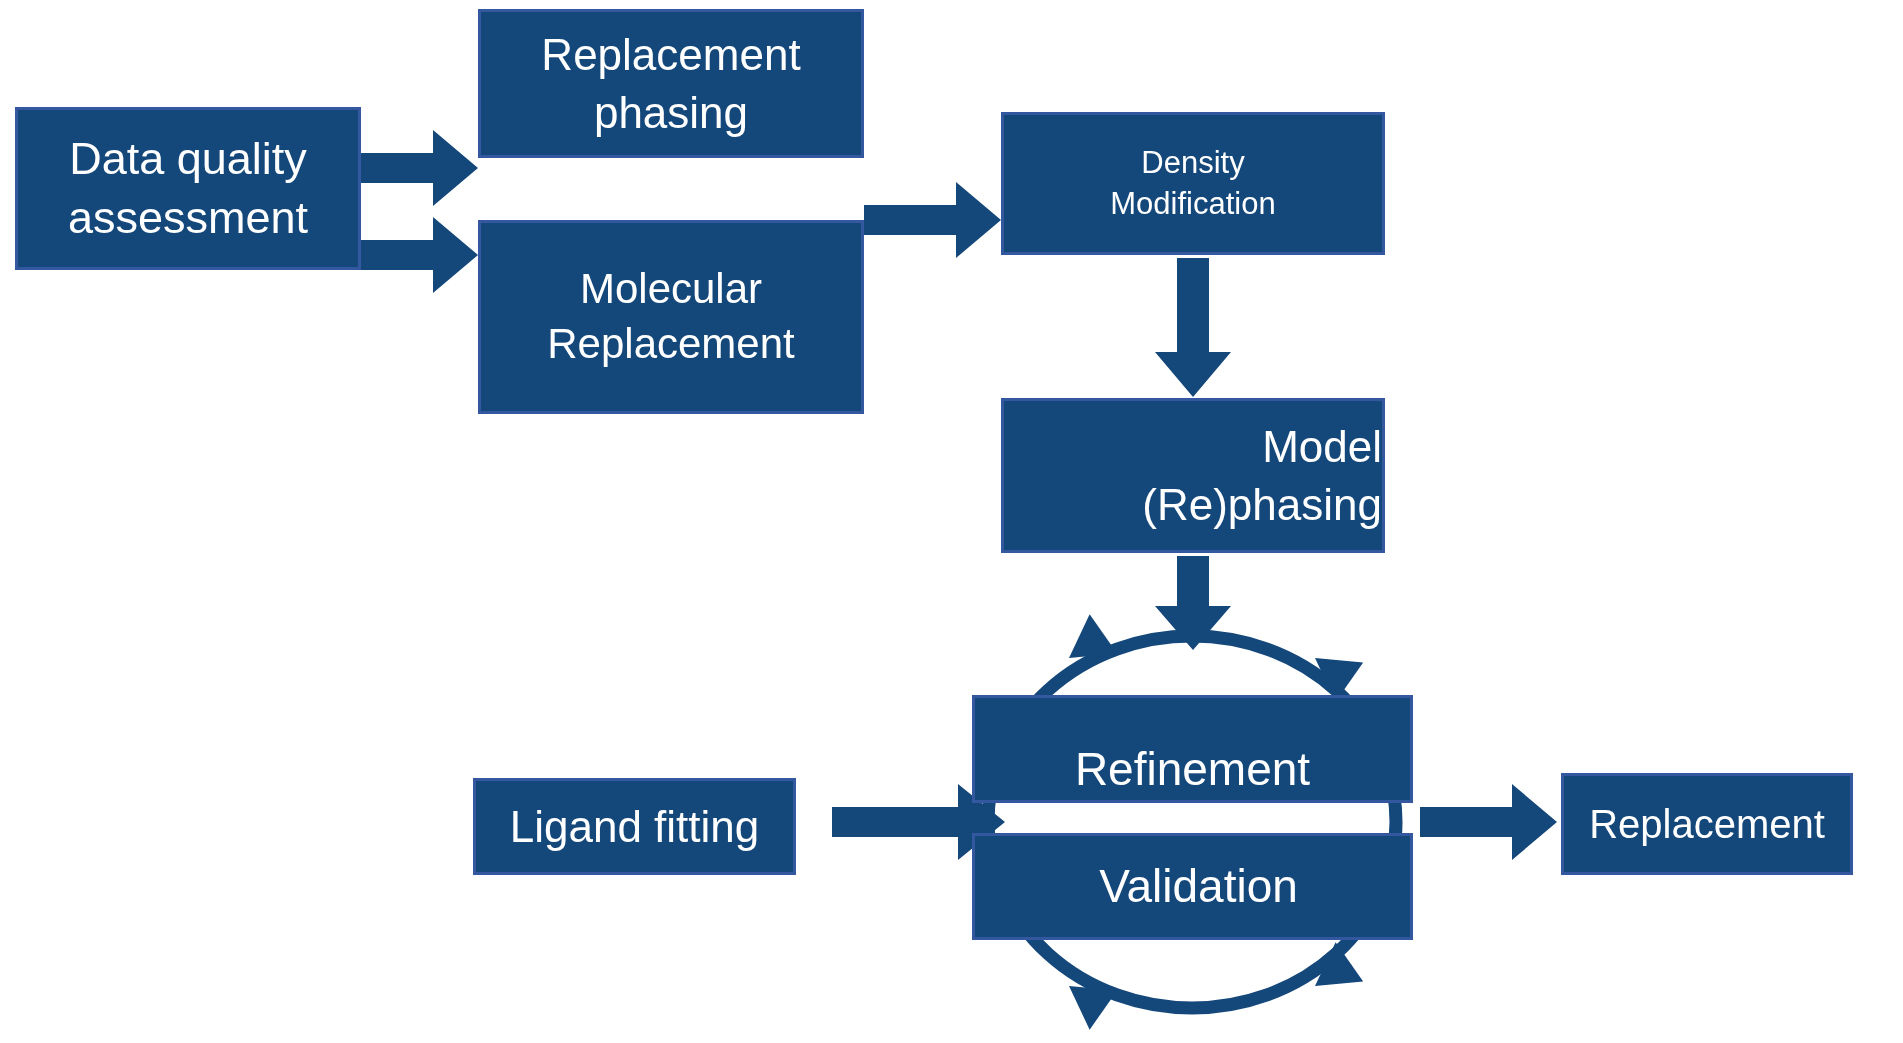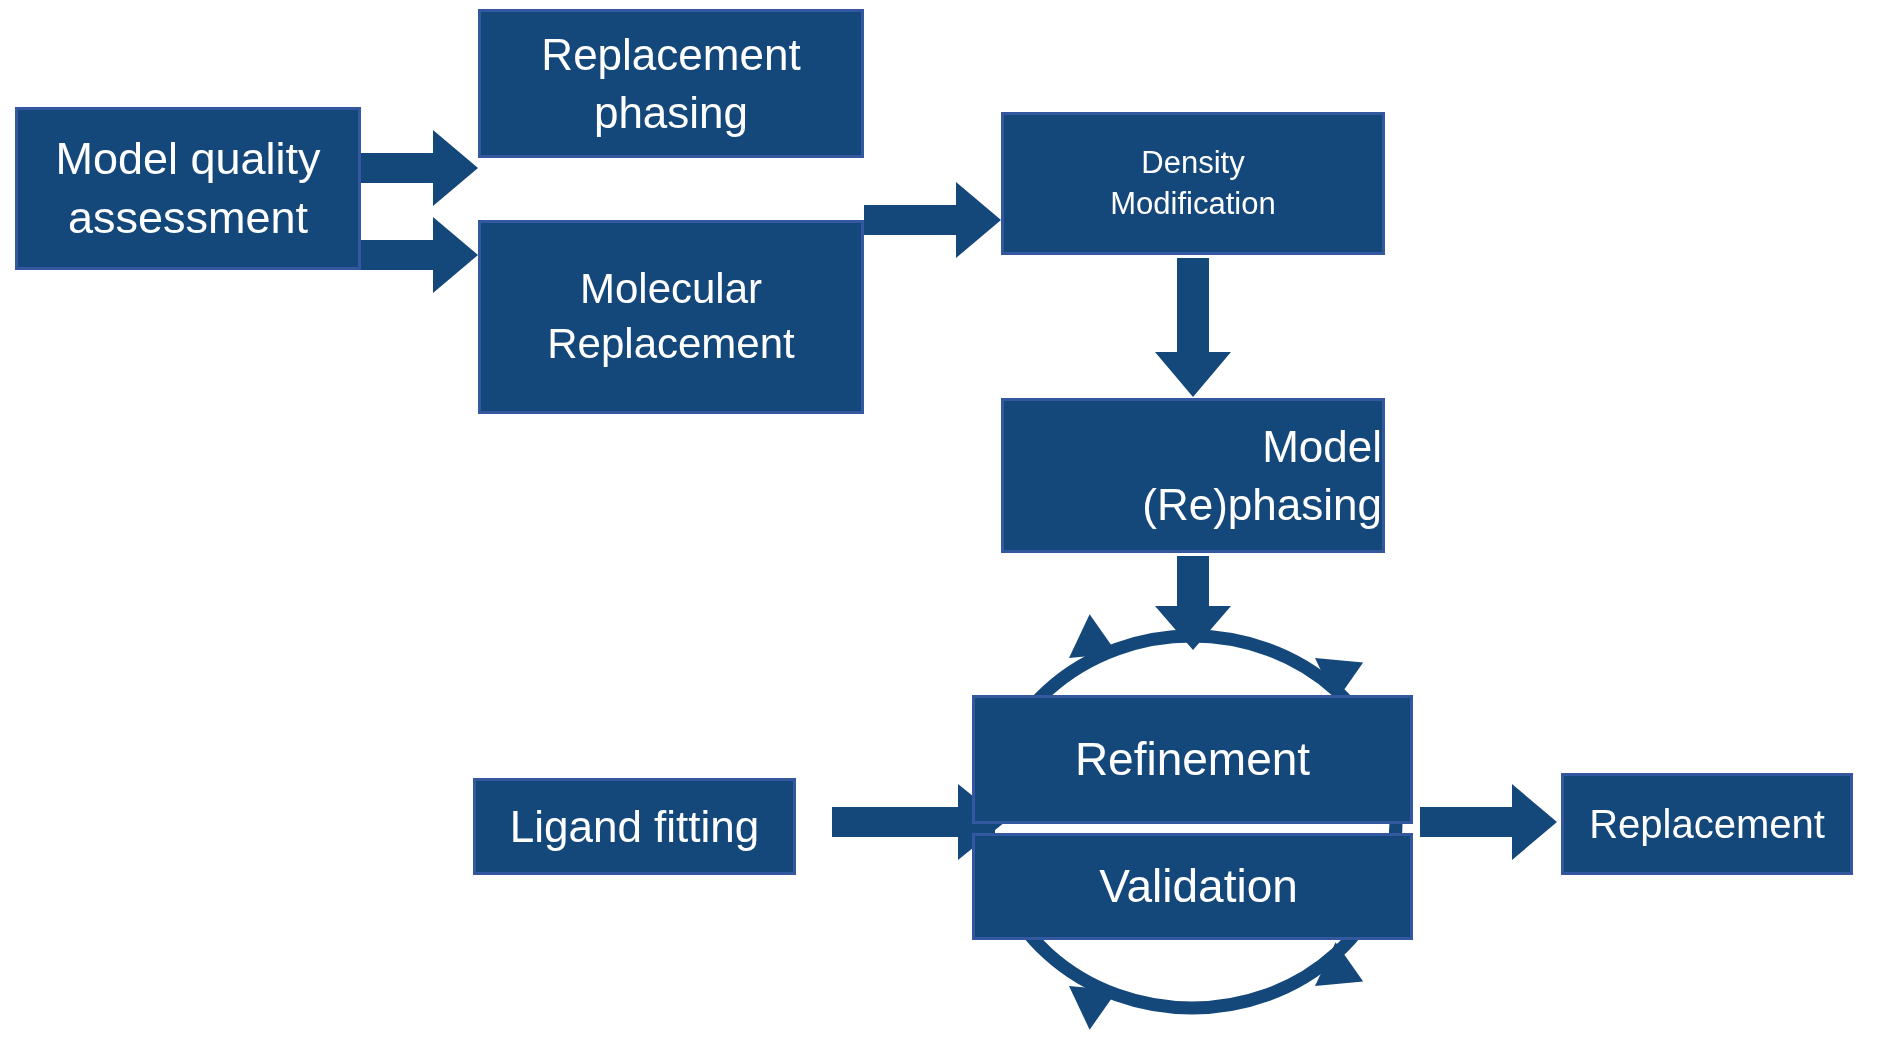--- a/index.html
+++ b/index.html
@@ -32,21 +32,21 @@
     text-align:center;
     z-index:2;
     line-height:1.30;
   }
   .node span{display:block;white-space:nowrap;}
   .n-dqa  {left:15px;  top:107px; width:346px; height:163px; font-size:45px;}
   .n-exp  {left:478px; top:9px;   width:386px; height:149px; font-size:44px;}
   .n-mr   {left:478px; top:220px; width:386px; height:194px; font-size:42px;}
   .n-dm   {left:1001px;top:112px; width:384px; height:143px; font-size:31px;}
   .n-model{left:1001px;top:398px; width:384px; height:155px; font-size:44px;align-items:flex-end;}
-  .n-ref  {left:972px; top:695px; width:441px; height:129px; font-size:46px;}
+  .n-ref  {left:972px; top:695px; width:441px; height:108px; font-size:46px;justify-content:flex-end;}
   .n-val  {left:972px; top:833px; width:441px; height:107px; font-size:46px;padding-left:12px;}
   .n-lig  {left:473px; top:778px; width:323px; height:97px;  font-size:44px;}
   .n-dep  {left:1561px;top:773px; width:292px; height:102px; font-size:40px;}
 </style>
 </head>
 <body>
 
 <div id="canvas">
 
   <svg class="layer" width="1903" height="1043" viewBox="0 0 1903 1043">
@@ -67,21 +67,21 @@
     <polygon points="1177,258 1209,258 1209,352 1231,352 1193,397 1155,352 1177,352" style="fill:var(--arrow)"></polygon>
 
     <polygon points="1177,556 1209,556 1209,606 1231,606 1193,650 1155,606 1177,606" style="fill:var(--arrow)"></polygon>
 
     <polygon points="832,807 958,807 958,784 1005,822 958,860 958,837 832,837" style="fill:var(--arrow)"></polygon>
 
     <polygon points="1420,807 1512,807 1512,784 1557,822 1512,860 1512,837 1420,837" style="fill:var(--arrow)"></polygon>
   </svg>
 
   <div class="node n-dqa">
-    <span>Model quality</span>
+    <span>Data quality</span>
     <span>assessment</span>
   </div>
 
   <div class="node n-exp">
     <span>Replacement</span>
     <span>phasing</span>
   </div>
 
   <div class="node n-mr">
     <span>Molecular</span>

